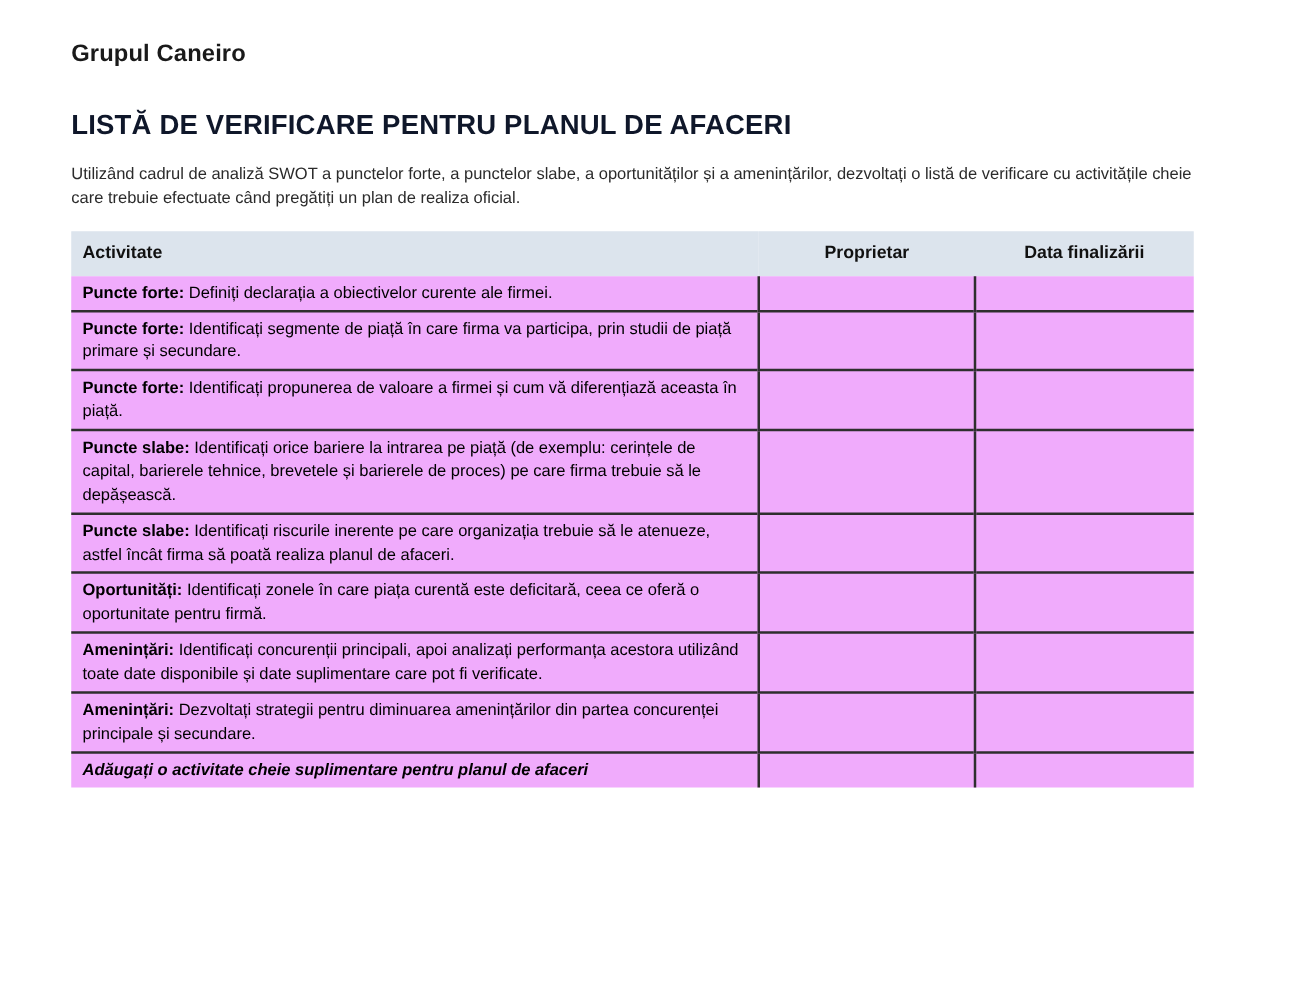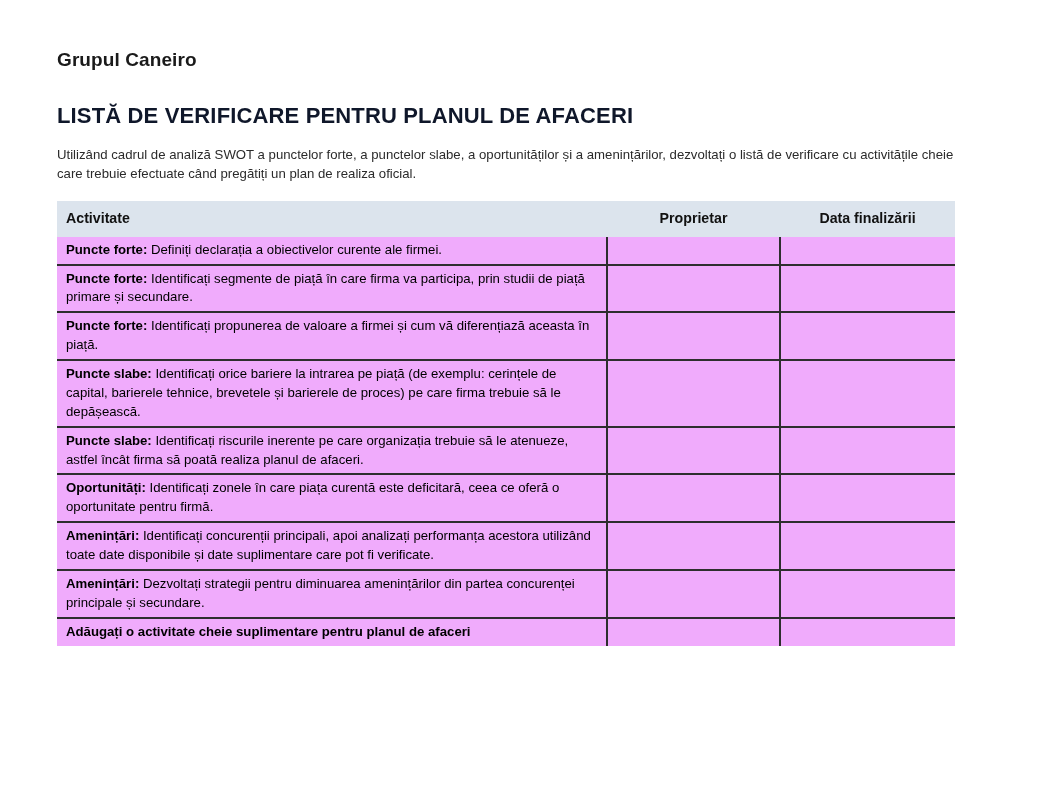--- a/index.html
+++ b/index.html
@@ -15,21 +15,21 @@
     font-family: "Liberation Sans", sans-serif;
     color: #000000;
     -webkit-font-smoothing: antialiased;
   }
 
   .page {
     position: relative;
     width: 1038px;
     height: 800px;
     box-sizing: border-box;
-    padding: 16px 57px;
+    padding: 0 57px;
   }
 
   
   .company-name {
     margin: 0;
     padding-top: 33px;
     font-size: 19px;
     font-weight: bold;
     letter-spacing: 0.1px;
     line-height: 1.15;
@@ -104,20 +104,21 @@
     border-top: none;
   }
   tbody td.cell-owner {
     border-left: 2.2px solid #2e2e2e;
   }
   tbody td.cell-date {
     border-left: 2.2px solid #2e2e2e;
   }
   tbody tr.last-row td {
     border-top: 2.6px solid #2e2e2e;
+    font-style: italic;
   }
 
   .act-label {
     font-weight: bold;
   }
   .act-text {
     font-weight: normal;
   }
   .act-bold-all {
     font-weight: bold;

